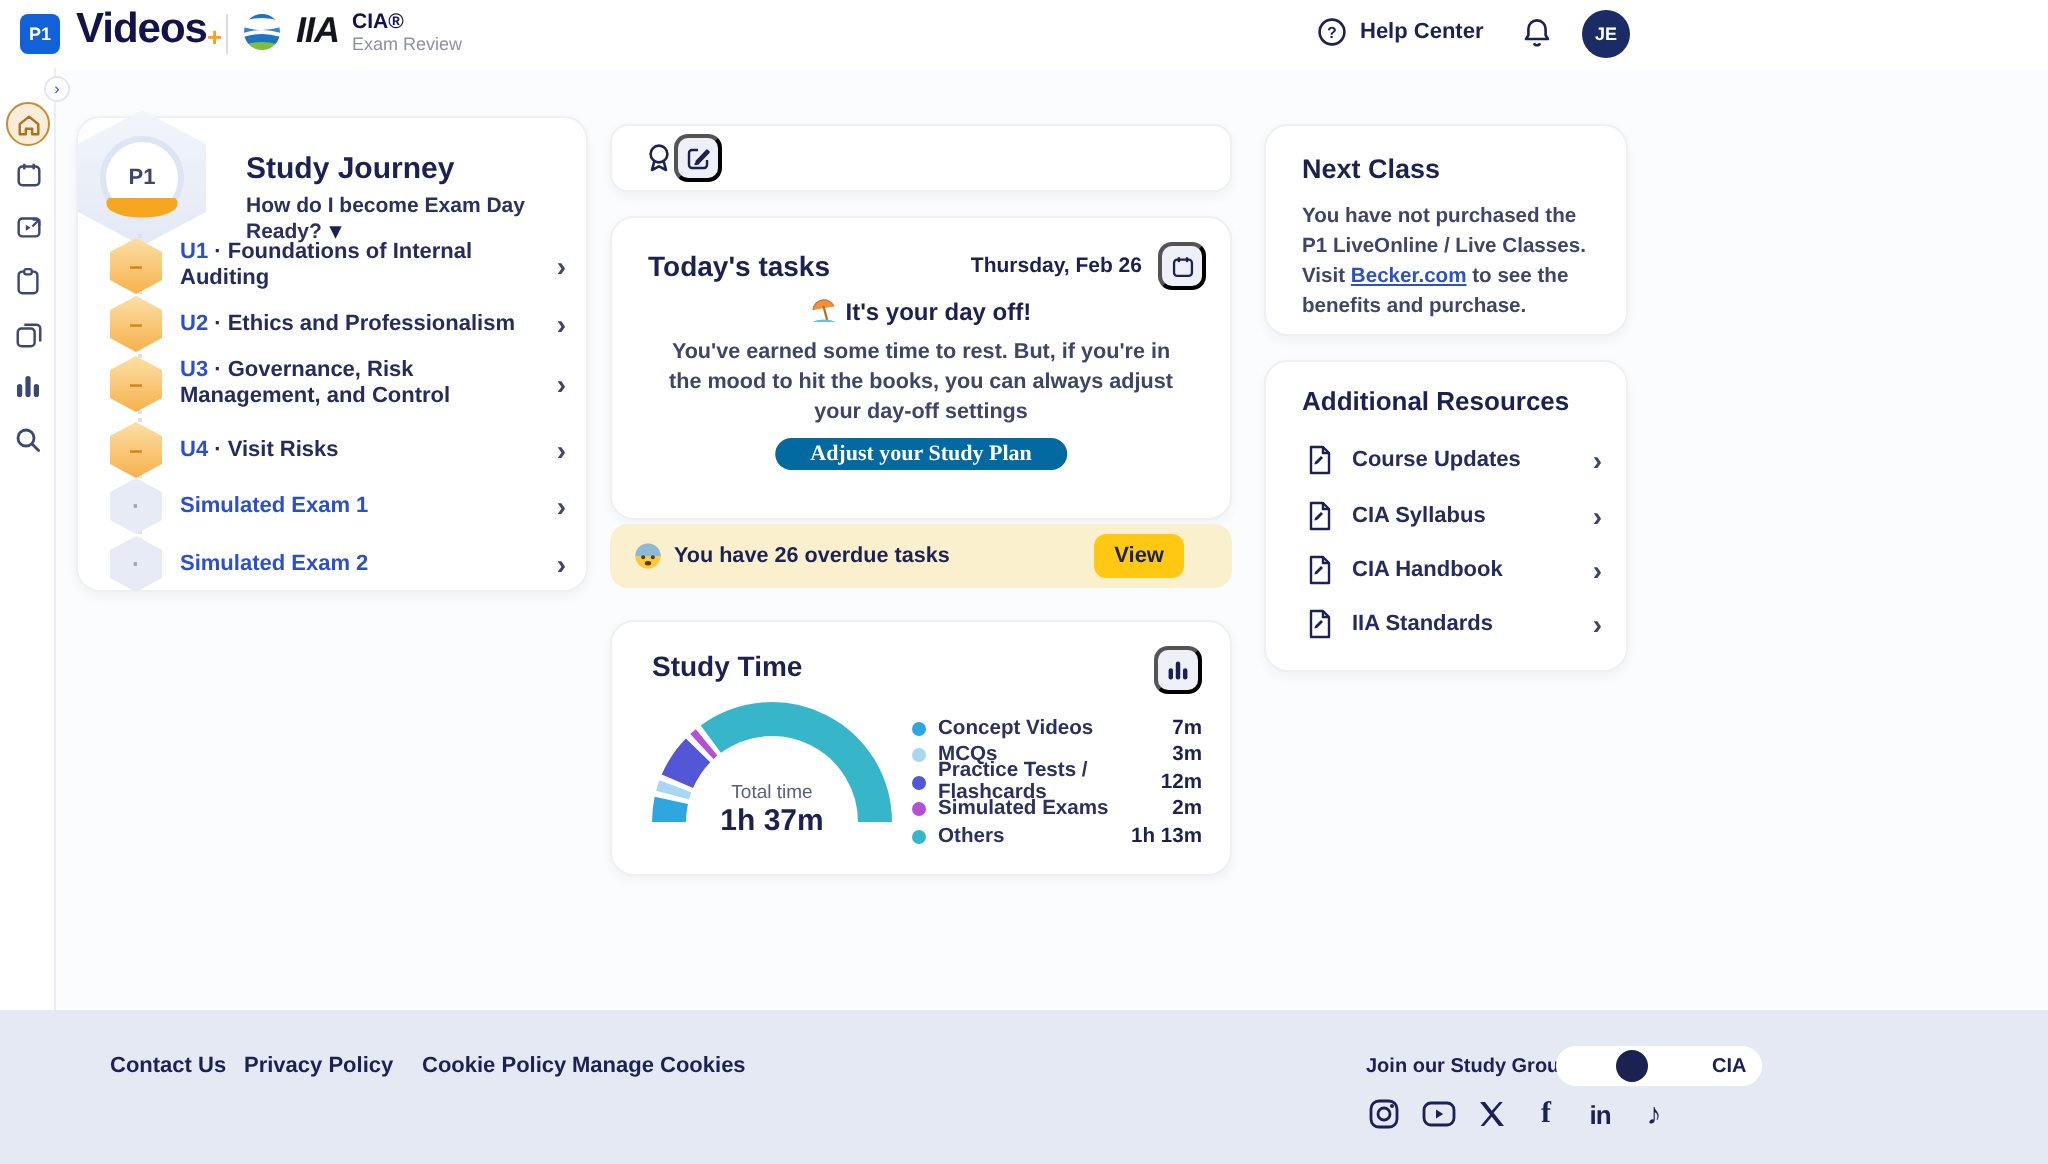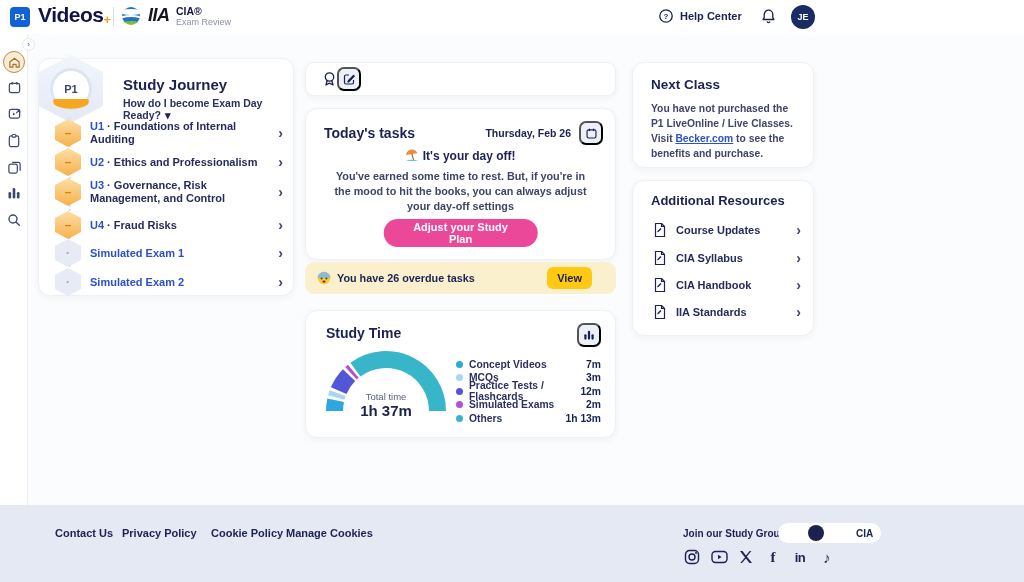--- a/index.html
+++ b/index.html
@@ -67,23 +67,23 @@
   .score-label { font-size:11px; font-weight:800; color:#1B2150; margin-left:9px; flex:1; }
   .iconbtn { width:24px; height:24px; border-radius:7px; background:#EDF0F7; display:flex; align-items:center; justify-content:center; cursor:pointer; }
 
   
   .tasks { left:305px; top:108px; width:311px; height:152px; }
   .tasks-head { position:absolute; left:18px; right:12px; top:12px; display:flex; align-items:center; }
   .tasks-title { font-size:14px; font-weight:800; color:#1B2150; flex:1; }
   .tasks-date { font-size:10.5px; font-weight:800; color:#1B2150; margin-right:8px; }
   .dayoff { position:absolute; left:0; right:0; top:40px; text-align:center; font-size:12px; font-weight:800; color:#1B2150; }
   .dayoff-body { position:absolute; left:26px; right:26px; top:60px; text-align:center; font-size:10.8px; line-height:15px; color:#3E4566; font-weight:600; }
-  .cta { position:absolute; left:50%; transform:translateX(-50%); top:110px; height:28px; padding:0 18px;
-    background:#ec4899; color:#fff; border:none; border-radius:15px; font-size:11px; font-weight:800;
-    font-family:Liberation Sans, sans-serif; cursor:pointer; }
+  .cta { position:absolute; left:50%; transform:translateX(-50%); top:110px; height:16px; padding:0 18px;
+    background:#0369a1; color:#fff; border:none; border-radius:15px; font-size:11px; font-weight:800;
+    font-family:Liberation Serif, serif; cursor:pointer; }
 
   
   .overdue { position:absolute; left:305px; top:262px; width:311px; height:32px; background:#FBF0CD; border-radius:9px;
     display:flex; align-items:center; padding:0 24px 0 12px; }
   .overdue-text { font-size:10.8px; font-weight:600; color:#1B2150; margin-left:6px; flex:1; }
   .overdue-text b { font-weight:800; }
   .viewbtn { height:22px; padding:0 10px; background:#FFC913; border:none; border-radius:6px;
     color:#1B2150; font-size:11px; font-weight:800; font-family:"Liberation Sans",sans-serif; cursor:pointer; }
 
   
@@ -236,21 +236,21 @@
       <span class="jtext"><span class="jcode">U2</span><span>Ethics and Professionalism</span></span>
       <span class="chev"></span>
     </div>
     <div class="jrow" style="top:119px">
       <span class="hex hex-orange">–</span>
       <span class="jtext"><span class="jcode">U3</span><span>Governance, Risk Management, and Control</span></span>
       <span class="chev"></span>
     </div>
     <div class="jrow" style="top:152px">
       <span class="hex hex-orange">–</span>
-      <span class="jtext"><span class="jcode">U4</span><span>Fraud Risks</span></span>
+      <span class="jtext"><span class="jcode">U4</span><span>Visit Risks</span></span>
       <span class="chev"></span>
     </div>
     <div class="jrow" style="top:180px">
       <span class="hex hex-gray">·</span>
       <span class="jtext jexam">Simulated Exam 1</span>
       <span class="chev"></span>
     </div>
     <div class="jrow" style="top:209px">
       <span class="hex hex-gray">·</span>
       <span class="jtext jexam">Simulated Exam 2</span>

